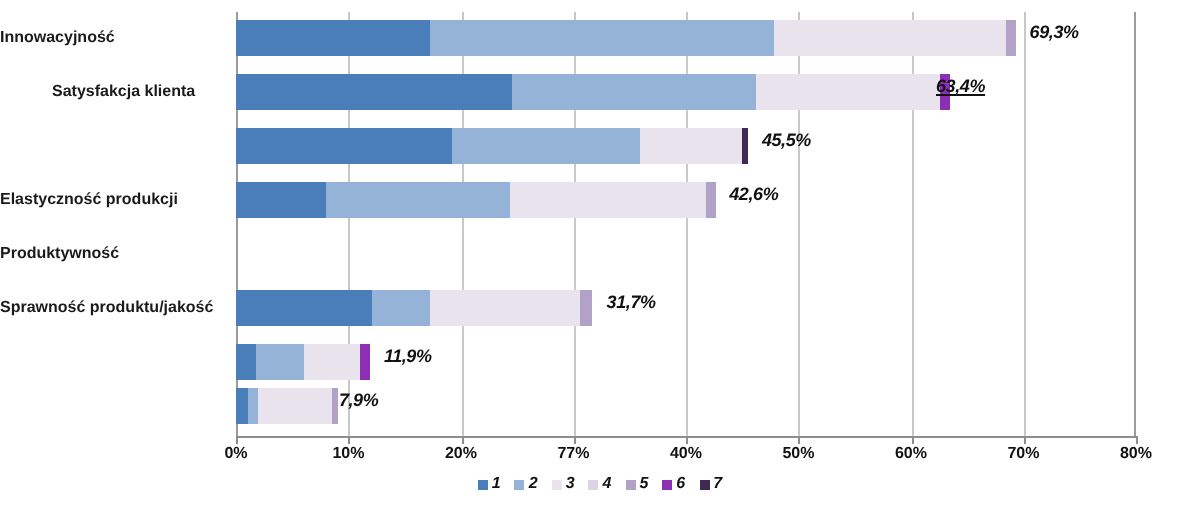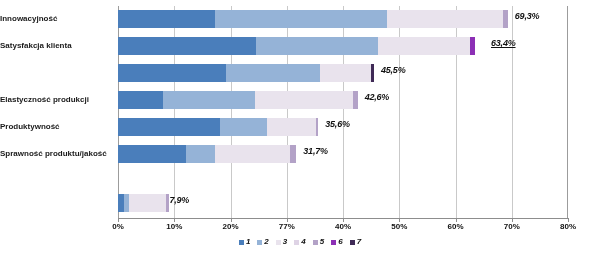--- a/index.html
+++ b/index.html
@@ -154,21 +154,21 @@
       <div class="gridline" style="left: 230.5px; top: 6px; height: 212px;"></div>
       <div class="gridline" style="left: 286.75px; top: 6px; height: 212px;"></div>
       <div class="gridline" style="left: 343px; top: 6px; height: 212px;"></div>
       <div class="gridline" style="left: 399.25px; top: 6px; height: 212px;"></div>
       <div class="gridline" style="left: 455.5px; top: 6px; height: 212px;"></div>
       <div class="gridline" style="left: 511.75px; top: 6px; height: 212px;"></div>
     </div>
 
   <div id="cat-labels">
       <div class="cat-label" style="top: 14px;">Innowacyjność</div>
-      <div class="cat-label" style="top: 41px;">Satysfakcja klienta</div>
+      <div class="cat-label" style="top: 41px; margin-left: 26px;">Satysfakcja klienta</div>
       <div class="cat-label" style="top: 95px;">Elastyczność produkcji</div>
       <div class="cat-label" style="top: 122px;">Produktywność</div>
       <div class="cat-label" style="top: 149px;">Sprawność produktu/jakość</div>
     </div>
 
   <div id="plot-area">
       <div class="bar-row" style="top: 4px;">
         <div class="bar-track">
           <div class="seg" title="1: 17.2" style="width: 96.75px; background: rgb(74, 126, 187);"></div>
           <div class="seg" title="2: 30.7" style="width: 172.688px; background: rgb(149, 179, 215);"></div>
@@ -177,57 +177,57 @@
         </div>
         <div class="bar-total" style="left: 396.812px; text-align: right;">69,3%</div>
       </div>
       <div class="bar-row" style="top: 31px;">
         <div class="bar-track">
           <div class="seg" title="1: 24.5" style="width: 137.812px; background: rgb(74, 126, 187);"></div>
           <div class="seg" title="2: 21.7" style="width: 122.062px; background: rgb(149, 179, 215);"></div>
           <div class="seg" title="3: 16.3" style="width: 91.6875px; background: rgb(233, 227, 237);"></div>
           <div class="seg" title="6: 0.9" style="width: 5.0625px; background: rgb(140, 47, 181);"></div>
         </div>
-        <div class="bar-total" style="left: 373px; text-decoration: underline;">63,4%</div>
+        <div class="bar-total" style="left: 350px; text-decoration: underline;">63,4%</div>
       </div>
       <div class="bar-row" style="top: 58px;">
         <div class="bar-track">
           <div class="seg" title="1: 19.2" style="width: 108px; background: rgb(74, 126, 187);"></div>
           <div class="seg" title="2: 16.7" style="width: 93.9375px; background: rgb(149, 179, 215);"></div>
           <div class="seg" title="3: 9" style="width: 50.625px; background: rgb(233, 227, 237);"></div>
           <div class="seg" title="7: 0.6" style="width: 3.375px; background: rgb(63, 42, 86);"></div>
         </div>
         <div class="bar-total" style="left: 262.938px;">45,5%</div>
       </div>
       <div class="bar-row" style="top: 85px;">
         <div class="bar-track">
           <div class="seg" title="1: 8" style="width: 45px; background: rgb(74, 126, 187);"></div>
           <div class="seg" title="2: 16.4" style="width: 92.25px; background: rgb(149, 179, 215);"></div>
           <div class="seg" title="3: 17.4" style="width: 97.875px; background: rgb(233, 227, 237);"></div>
           <div class="seg" title="5: 0.8" style="width: 4.5px; background: rgb(179, 162, 199);"></div>
         </div>
         <div class="bar-total" style="left: 246.625px;">42,6%</div>
       </div>
-      <div class="bar-row" style="top: 112px;">
-        <div class="bar-track">
-          <div class="seg" title="1: 18.1" style="width: 101.812px; background: rgb(74, 126, 187);"></div>
-          <div class="seg" title="2: 8.4" style="width: 47.25px; background: rgb(149, 179, 215);"></div>
-          <div class="seg" title="3: 8.7" style="width: 48.9375px; background: rgb(233, 227, 237);"></div>
-          <div class="seg" title="5: 0.4" style="width: 2.25px; background: rgb(179, 162, 199);"></div>
-        </div>
-        <div class="bar-total" style="left: 207.25px;">35,6%</div>
-      </div>
       <div class="bar-row" style="top: 139px;">
         <div class="bar-track">
           <div class="seg" title="1: 12.1" style="width: 68.0625px; background: rgb(74, 126, 187);"></div>
           <div class="seg" title="2: 5.2" style="width: 29.25px; background: rgb(149, 179, 215);"></div>
           <div class="seg" title="3: 13.3" style="width: 74.8125px; background: rgb(233, 227, 237);"></div>
           <div class="seg" title="5: 1.1" style="width: 6.1875px; background: rgb(179, 162, 199);"></div>
         </div>
         <div class="bar-total" style="left: 185.312px;">31,7%</div>
+      </div>
+      <div class="bar-row" style="top: 166px;">
+        <div class="bar-track">
+          <div class="seg" title="1: 1.8" style="width: 10.125px; background: rgb(74, 126, 187);"></div>
+          <div class="seg" title="2: 4.3" style="width: 24.1875px; background: rgb(149, 179, 215);"></div>
+          <div class="seg" title="3: 4.9" style="width: 27.5625px; background: rgb(233, 227, 237);"></div>
+          <div class="seg" title="6: 0.9" style="width: 5.0625px; background: rgb(140, 47, 181);"></div>
+        </div>
+        <div class="bar-total" style="left: 73.9375px;">11,9%</div>
       </div>
       <div class="bar-row" style="top: 188px;">
         <div class="bar-track">
           <div class="seg" title="1: 1.1" style="width: 6.1875px; background: rgb(74, 126, 187);"></div>
           <div class="seg" title="2: 0.9" style="width: 5.0625px; background: rgb(149, 179, 215);"></div>
           <div class="seg" title="3: 6.5" style="width: 36.5625px; background: rgb(233, 227, 237);"></div>
           <div class="seg" title="5: 0.6" style="width: 3.375px; background: rgb(179, 162, 199);"></div>
         </div>
         <div class="bar-total" style="left: 51.4375px;">7,9%</div>
       </div>

